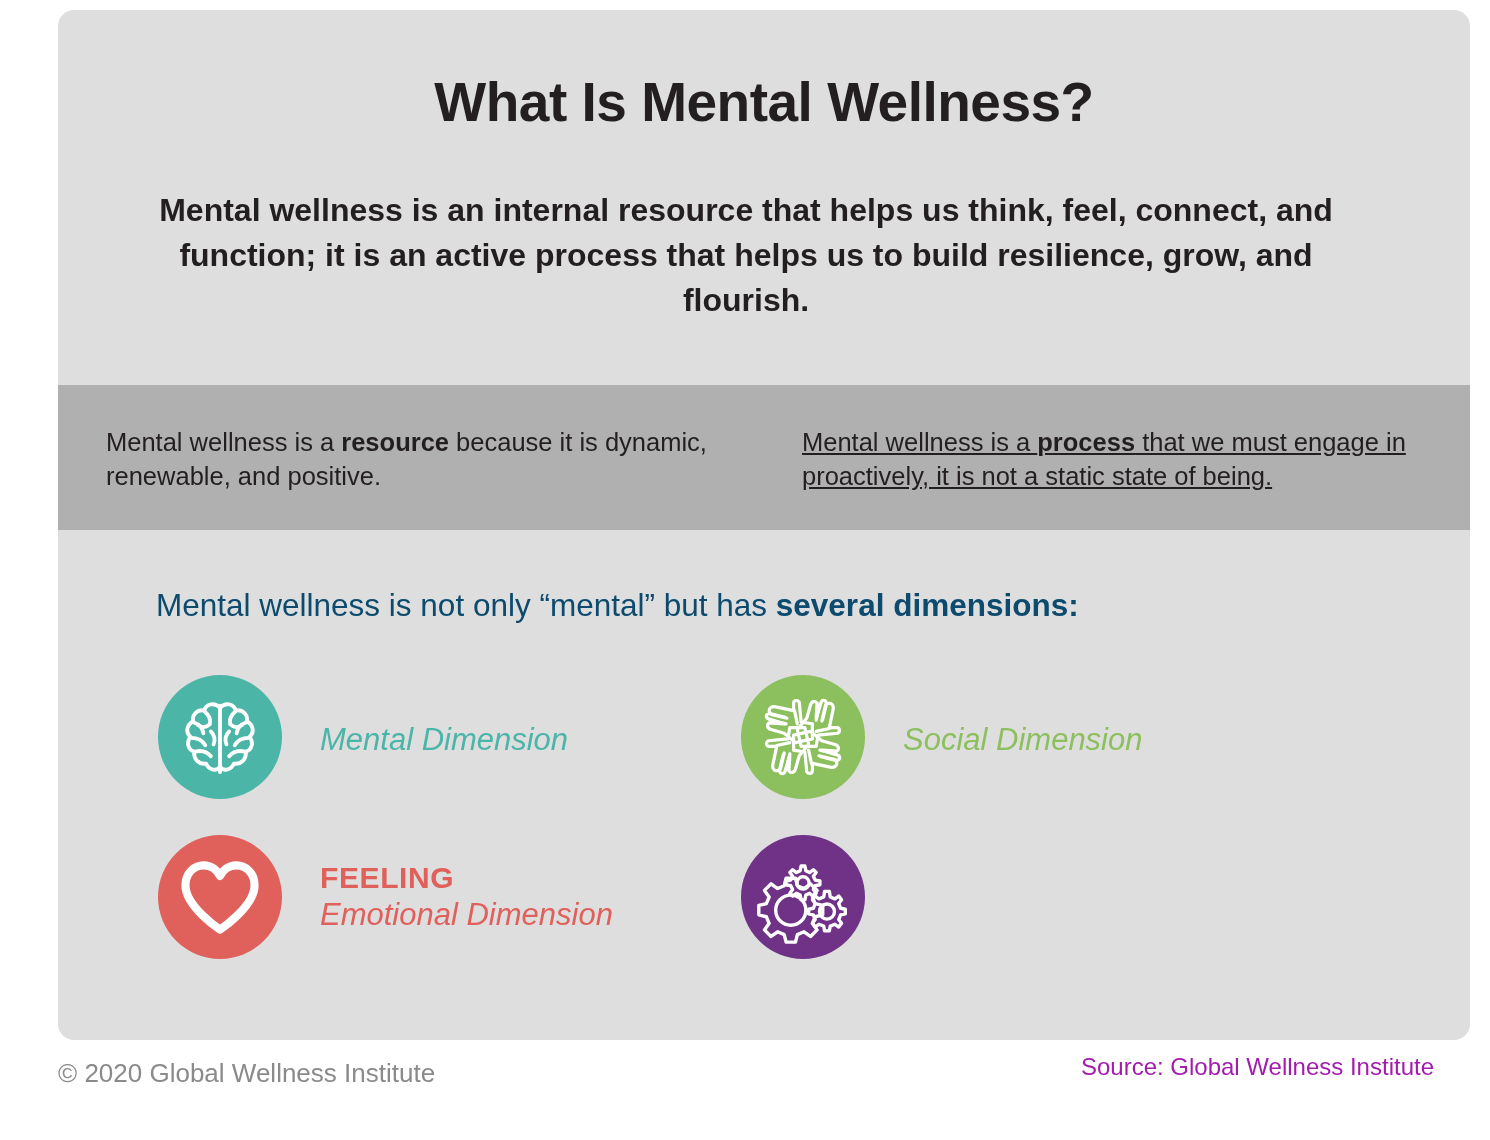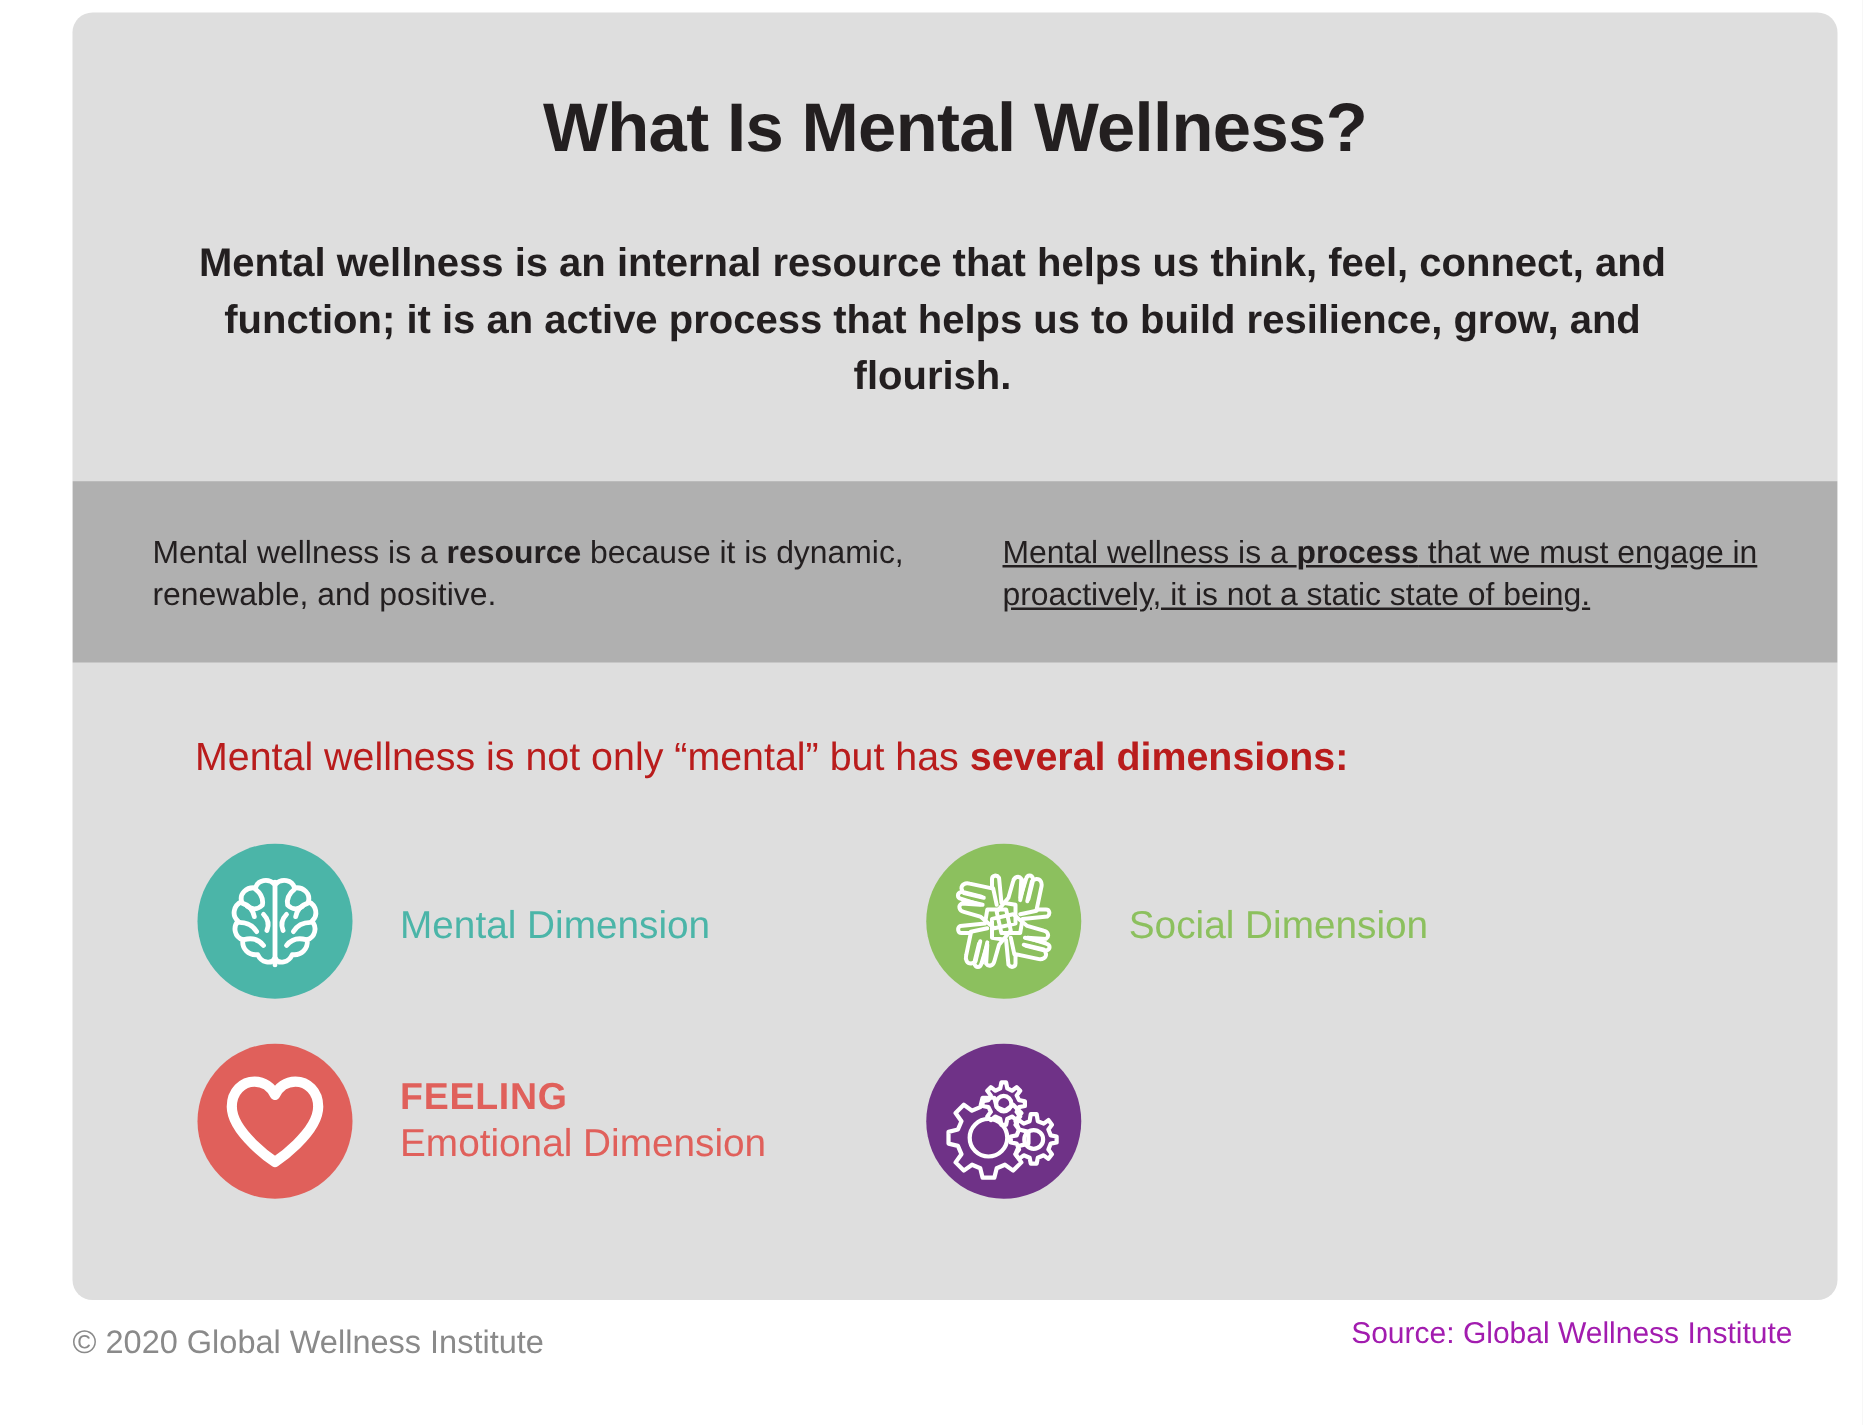--- a/index.html
+++ b/index.html
@@ -63,32 +63,32 @@
     background: #b0b0b0;
     display: flex;
   }
   .band-col {
     box-sizing: border-box;
     font-size: 25.5px;
     line-height: 34px;
     color: #231f20;
     padding-top: 40px;
   }
-  #band-col-left  { width: 692px; padding-left: 64px; }
+  #band-col-left  { width: 692px; padding-left: 48px; }
   #band-col-right { width: 684px; padding-left: 52px; text-decoration: underline; }
   .band-col b { font-weight: bold; }
 
   
   #dim-heading {
     position: absolute;
     left: 98px;
     top: 577px;
     font-size: 31.5px;
     font-weight: normal;
-    color: #b91c1c;
+    color: #0c4a6e;
     white-space: nowrap;
   }
   #dim-heading b { font-weight: bold; }
 
   
   #dims {
     position: absolute;
     left: 100px;
     top: 665px;
     width: 1260px;
@@ -112,20 +112,21 @@
     margin-left: 38px;
     line-height: 1.06;
   }
   .dim-label {
     font-size: 30px;
     font-weight: bold;
     letter-spacing: 0.6px;
   }
   .dim-sub {
     font-size: 31px;
+    font-style: italic;
     margin-top: 6px;
   }
 
   
   #copyright {
     position: absolute;
     left: 58px;
     top: 1058px;
     font-size: 26px;
     color: #8a8a8a;

